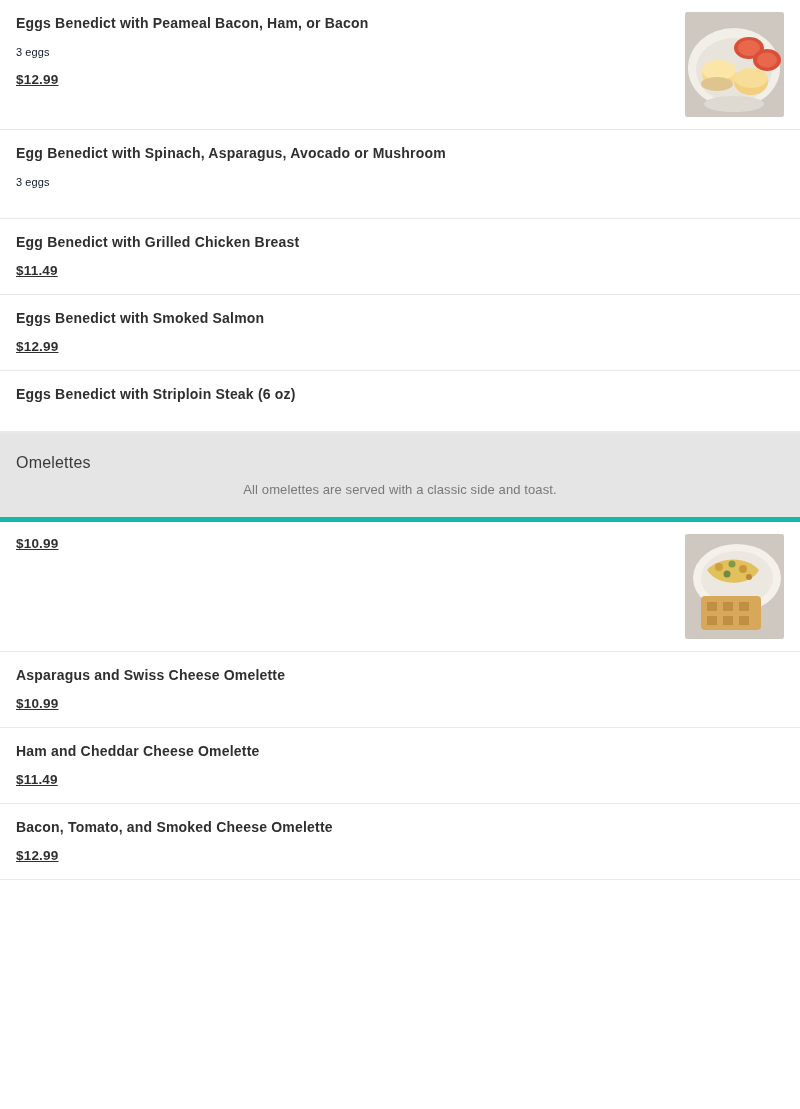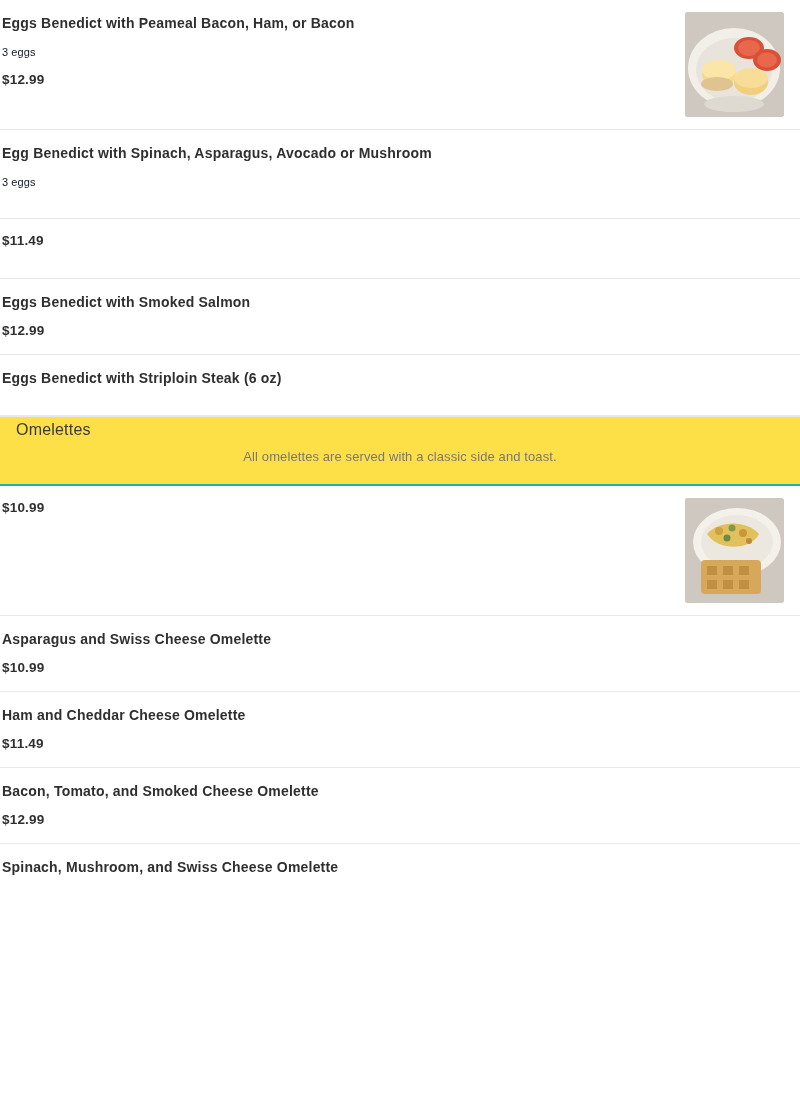--- a/index.html
+++ b/index.html
@@ -13,21 +13,21 @@
     width: 800px;
     min-height: 1109px;
     color: #2b2b2b;
     -webkit-font-smoothing: antialiased;
   }
   .menu {
     width: 800px;
   }
   .menu-item {
     position: relative;
-    padding: 14px 16px 16px 2px;
+    padding: 14px 16px 16px 16px;
     border-bottom: 1px solid #e8e8e8;
     background: #ffffff;
     min-height: 60px;
   }
   .menu-item.with-image {
     min-height: 130px;
     padding-right: 140px;
   }
   .item-name {
     font-size: 14px;
@@ -43,36 +43,37 @@
     line-height: 16px;
     margin: 0 0 12px 0;
     letter-spacing: 0.1px;
   }
   .item-price {
     font-size: 13.5px;
     font-weight: bold;
     color: #2f2f2f;
     letter-spacing: 0.2px;
     margin: 0;
+    text-decoration: underline;
   }
   .item-thumb {
     position: absolute;
     right: 16px;
     top: 12px;
     width: 99px;
     height: 105px;
     border-radius: 3px;
     overflow: hidden;
     background: #d9d4cc;
   }
   .item-thumb svg { display: block; width: 100%; height: 100%; }
   .section-header {
-    background: #fde047;
-    padding: 4px 16px 20px 16px;
-    border-bottom: 2px solid #14b8a6;
+    background: #e5e5e5;
+    padding: 21px 16px 20px 16px;
+    border-bottom: 5px solid #14b8a6;
     border-top: 1px solid #e8e8e8;
   }
   .section-title {
     font-size: 16px;
     color: #3a3a3a;
     margin: 0 0 10px 0;
     letter-spacing: 0.2px;
     font-weight: normal;
   }
   .section-sub {
@@ -108,20 +109,21 @@
     <ellipse cx="32" cy="72" rx="16" ry="7" fill="#e0c48f"></ellipse>
     <ellipse cx="49" cy="92" rx="30" ry="8" fill="#ded9d1"></ellipse>
   </svg>
       </div>
     </div>
     <div class="menu-item">
       <div class="item-name">Egg Benedict with Spinach, Asparagus, Avocado or Mushroom</div>
       <div class="item-desc">3 eggs</div>
     </div>
     <div class="menu-item">
+      <div class="item-name">Egg Benedict with Grilled Chicken Breast</div>
       <div class="item-price">$11.49</div>
     </div>
     <div class="menu-item">
       <div class="item-name">Eggs Benedict with Smoked Salmon</div>
       <div class="item-price">$12.99</div>
     </div>
     <div class="menu-item">
       <div class="item-name">Eggs Benedict with Striploin Steak (6 oz)</div>
     </div>
     <div class="section-header">
@@ -158,16 +160,13 @@
       <div class="item-price">$10.99</div>
     </div>
     <div class="menu-item">
       <div class="item-name">Ham and Cheddar Cheese Omelette</div>
       <div class="item-price">$11.49</div>
     </div>
     <div class="menu-item">
       <div class="item-name">Bacon, Tomato, and Smoked Cheese Omelette</div>
       <div class="item-price">$12.99</div>
     </div>
-    <div class="menu-item last">
-      <div class="item-name">Spinach, Mushroom, and Swiss Cheese Omelette</div>
-    </div>
   </div>
 
 </body></html>

